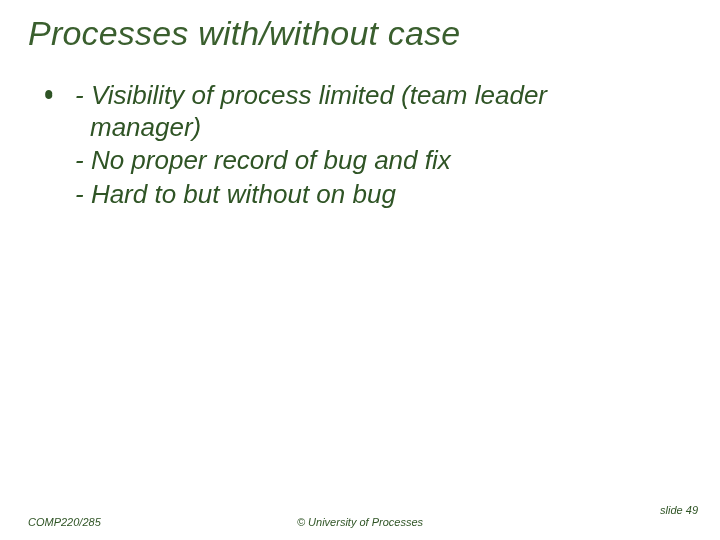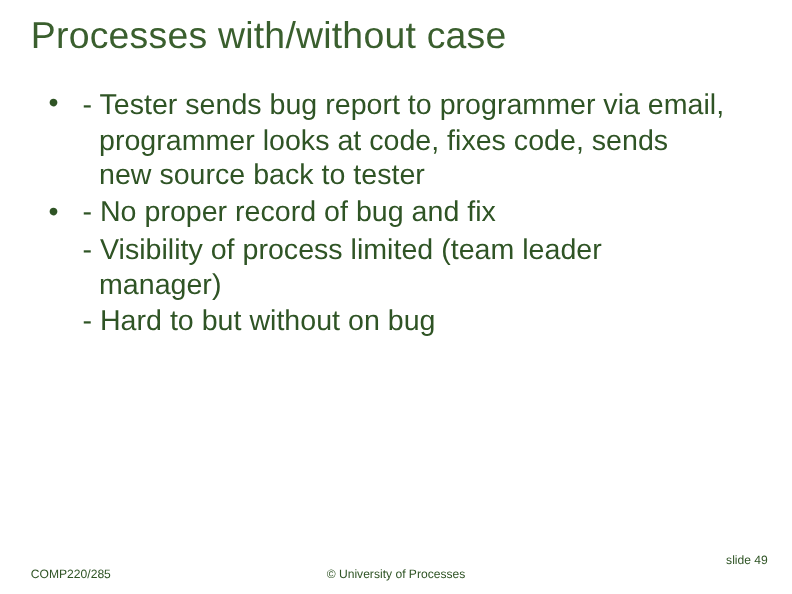--- a/index.html
+++ b/index.html
@@ -9,20 +9,21 @@
     height: 540px;
     background: #ffffff;
     font-family: Arial, Helvetica, sans-serif;
     overflow: hidden;
   }
   .slide {
     position: relative;
     width: 720px;
     height: 540px;
     box-sizing: border-box;
+    font-style: italic;
   }
   .title {
     position: absolute;
     top: 14px;
     left: 28px;
     font-size: 34px;
     color: #3a5f2e;
     font-weight: 400;
     letter-spacing: 0.2px;
   }
@@ -83,27 +84,26 @@
 
 <div class="slide">
 
   <div class="title">Processes with/without case</div>
 
   <div class="body">
 
     <div class="lvl1">
       <span class="bullet">•</span>
     </div>
-    <div class="lvl2">- Tester sends bug report to programmer via email, programmer looks at code, fixes code, sends new source back to tester</div>
 
     <div class="lvl1">
       <span class="bullet">•</span>
     </div>
+    <div class="lvl2">- Visibility of process limited (team leader manager)</div>
     <div class="lvl2">- No proper record of bug and fix</div>
-    <div class="lvl2">- Visibility of process limited (team leader manager)</div>
     <div class="lvl2">- Hard to but without on bug</div>
 
   </div>
 
   <div class="footer">
     <div class="foot-left">COMP220/285</div>
     <div class="foot-center">© University of Processes</div>
     <div class="foot-right">slide  49</div>
   </div>
 

